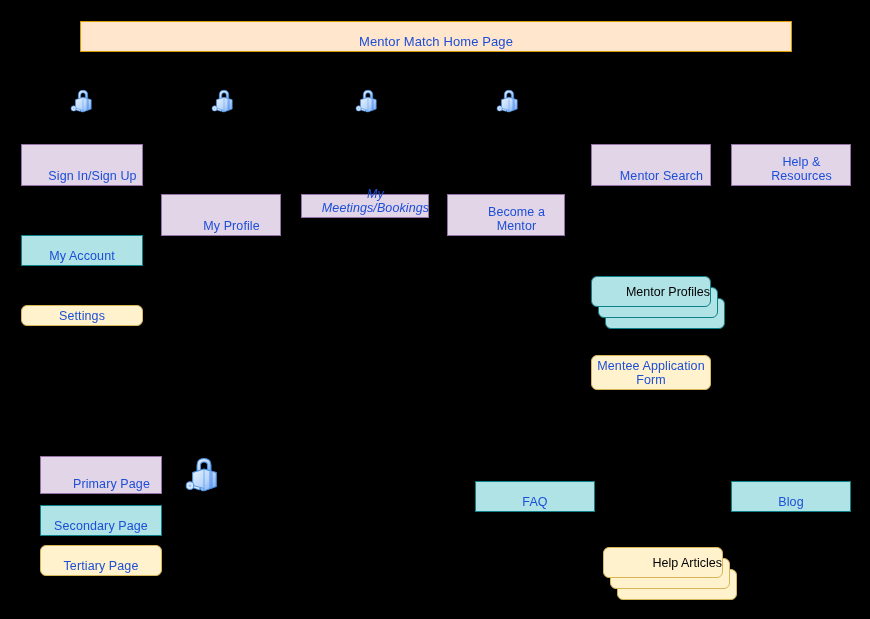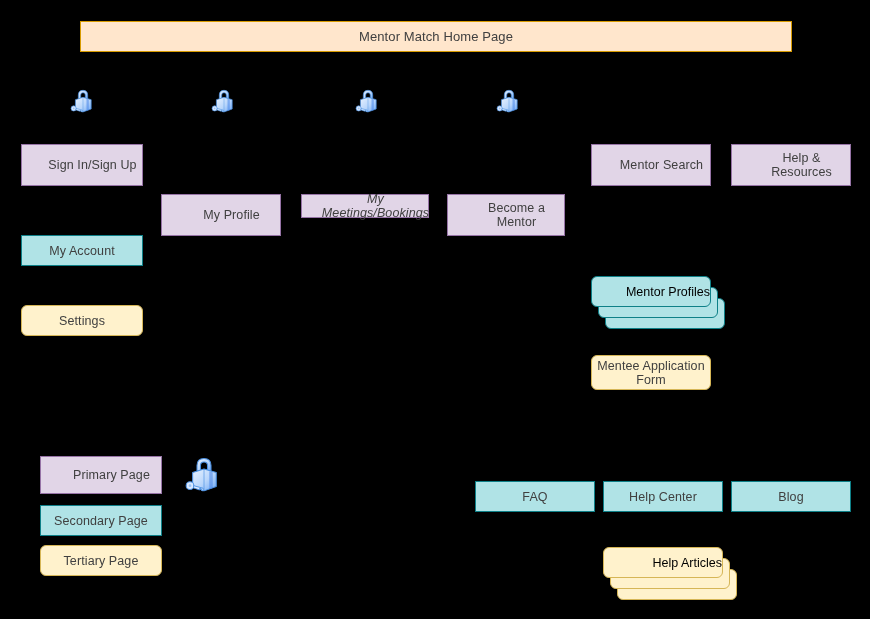--- a/index.html
+++ b/index.html
@@ -16,26 +16,26 @@
     height: 619px;
     background: #000000;
     overflow: hidden;
   }
 
   
   .node {
     position: absolute;
     box-sizing: border-box;
     display: flex;
-    align-items: center;
+    align-items: flex-end;
     justify-content: center;
     text-align: center;
     font-size: 12.5px;
     line-height: 14px;
-    color: #404040;
+    color: #1d4ed8;
     padding: 2px 4px;
     letter-spacing: 0.1px;
   }
 
   
   .node.banner {
     background: #ffe6cc;
     border: 1px solid #d79b00;
     font-size: 13px;
   }
@@ -157,27 +157,24 @@
     </div>
     <div class="node primary" style="left: 731px; top: 144px; width: 120px; height: 42px;">
       <span>Help &amp; Resources</span>
     </div>
     <div class="node secondary" style="left: 21px; top: 235px; width: 122px; height: 31px;">
       <span>My Account</span>
     </div>
     <div class="node secondary" style="left: 475px; top: 481px; width: 120px; height: 31px;">
       <span>FAQ</span>
     </div>
-    <div class="node secondary" style="left: 603px; top: 481px; width: 120px; height: 31px;">
-      <span>Help Center</span>
-    </div>
     <div class="node secondary" style="left: 731px; top: 481px; width: 120px; height: 31px;">
       <span>Blog</span>
     </div>
-    <div class="node tertiary" style="left: 21px; top: 305px; width: 122px; height: 31px;">
+    <div class="node tertiary" style="left: 21px; top: 305px; width: 122px; height: 21px;">
       <span>Settings</span>
     </div>
     <div class="node tertiary" style="left: 591px; top: 355px; width: 120px; height: 35px;">
       <span>Mentee Application Form</span>
     </div>
     <div class="stack secondary-stack" style="left: 591px; top: 276px; width: 140px; height: 57px;">
       <div class="layer l3" style="width: 120px; height: 31px;"></div>
       <div class="layer l2" style="width: 120px; height: 31px;"></div>
       <div class="layer l1" style="width: 120px; height: 31px;">
         <span>Mentor Profiles</span>

